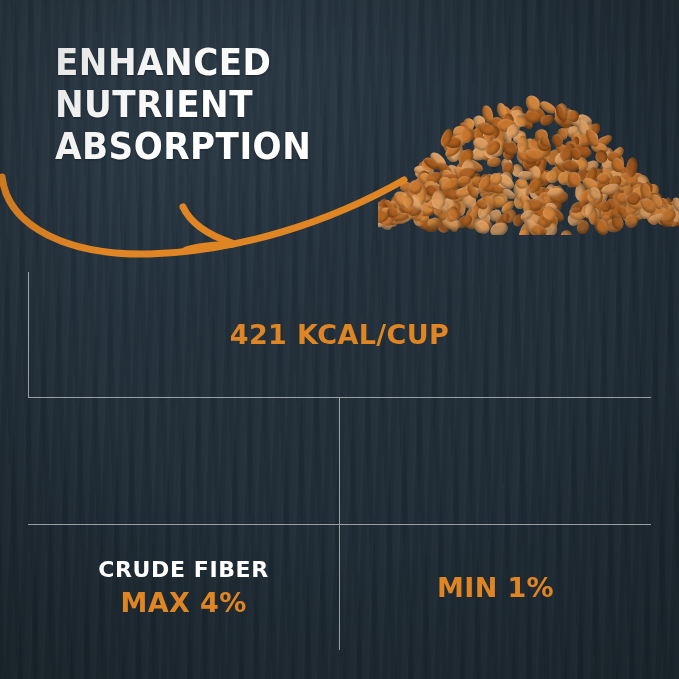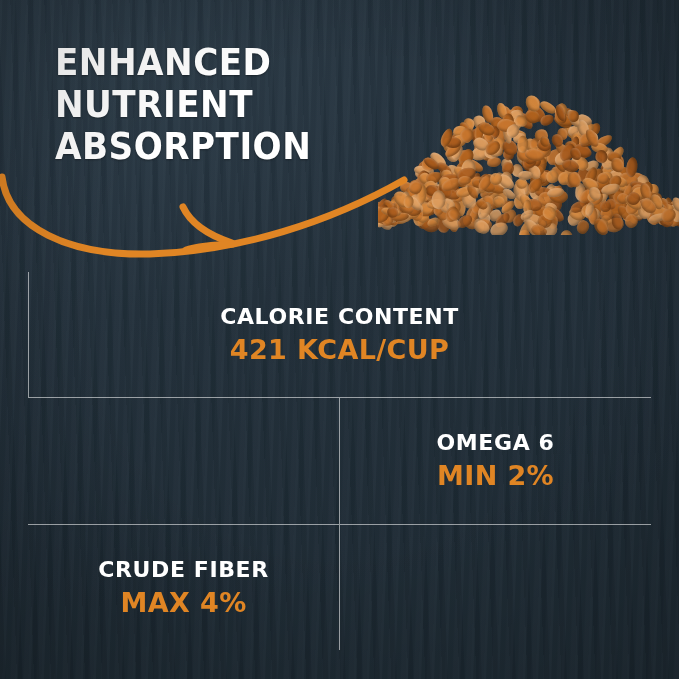--- a/index.html
+++ b/index.html
@@ -766,42 +766,38 @@
     <path d="M183 57 C 190 72, 205 84, 232 93" fill="none" stroke="#e08524" stroke-width="7" stroke-linecap="round"></path>
     <path d="M186 100 C 196 97, 212 95, 233 94" fill="none" stroke="#e08524" stroke-width="7" stroke-linecap="round"></path>
   </svg>
 
   <div class="vignette"></div>
 
   <div class="spec-grid">
 
     <div class="v-divider"></div>
     <div class="cell wide">
-      <div class="label">CALORIE CONTENT</div>
       <div class="value">421 KCAL/CUP</div>
     </div>
 
     <div class="h-divider left"></div>
     <div class="h-divider mid"></div>
     <div class="h-divider right"></div>
 
     <div class="cell">
     </div>
     <div class="v-divider"></div>
-    <div class="cell">
-      <div class="label">OMEGA 6</div>
-      <div class="value">MIN 2%</div>
-    </div>
 
     <div class="h-divider left"></div>
     <div class="h-divider mid"></div>
     <div class="h-divider right"></div>
 
     <div class="cell">
       <div class="label">CRUDE FIBER</div>
       <div class="value">MAX 4%</div>
     </div>
     <div class="v-divider"></div>
     <div class="cell">
+      <div class="value">MIN 1%</div>
     </div>
 
   </div>
 </div>
 
 </body></html>

